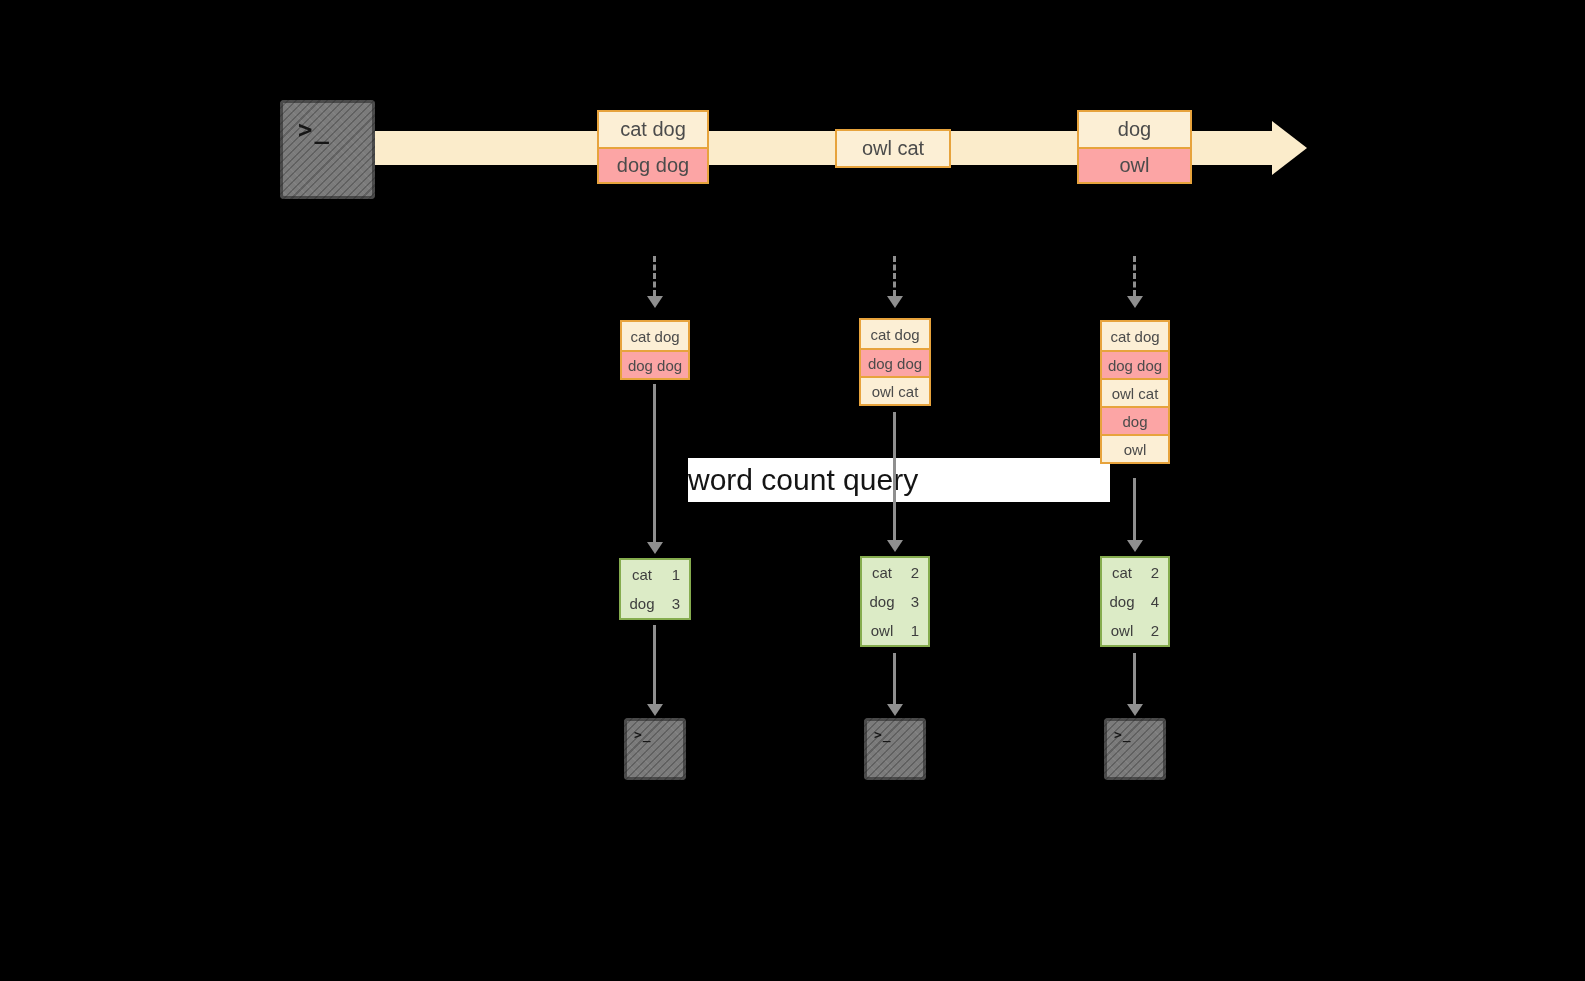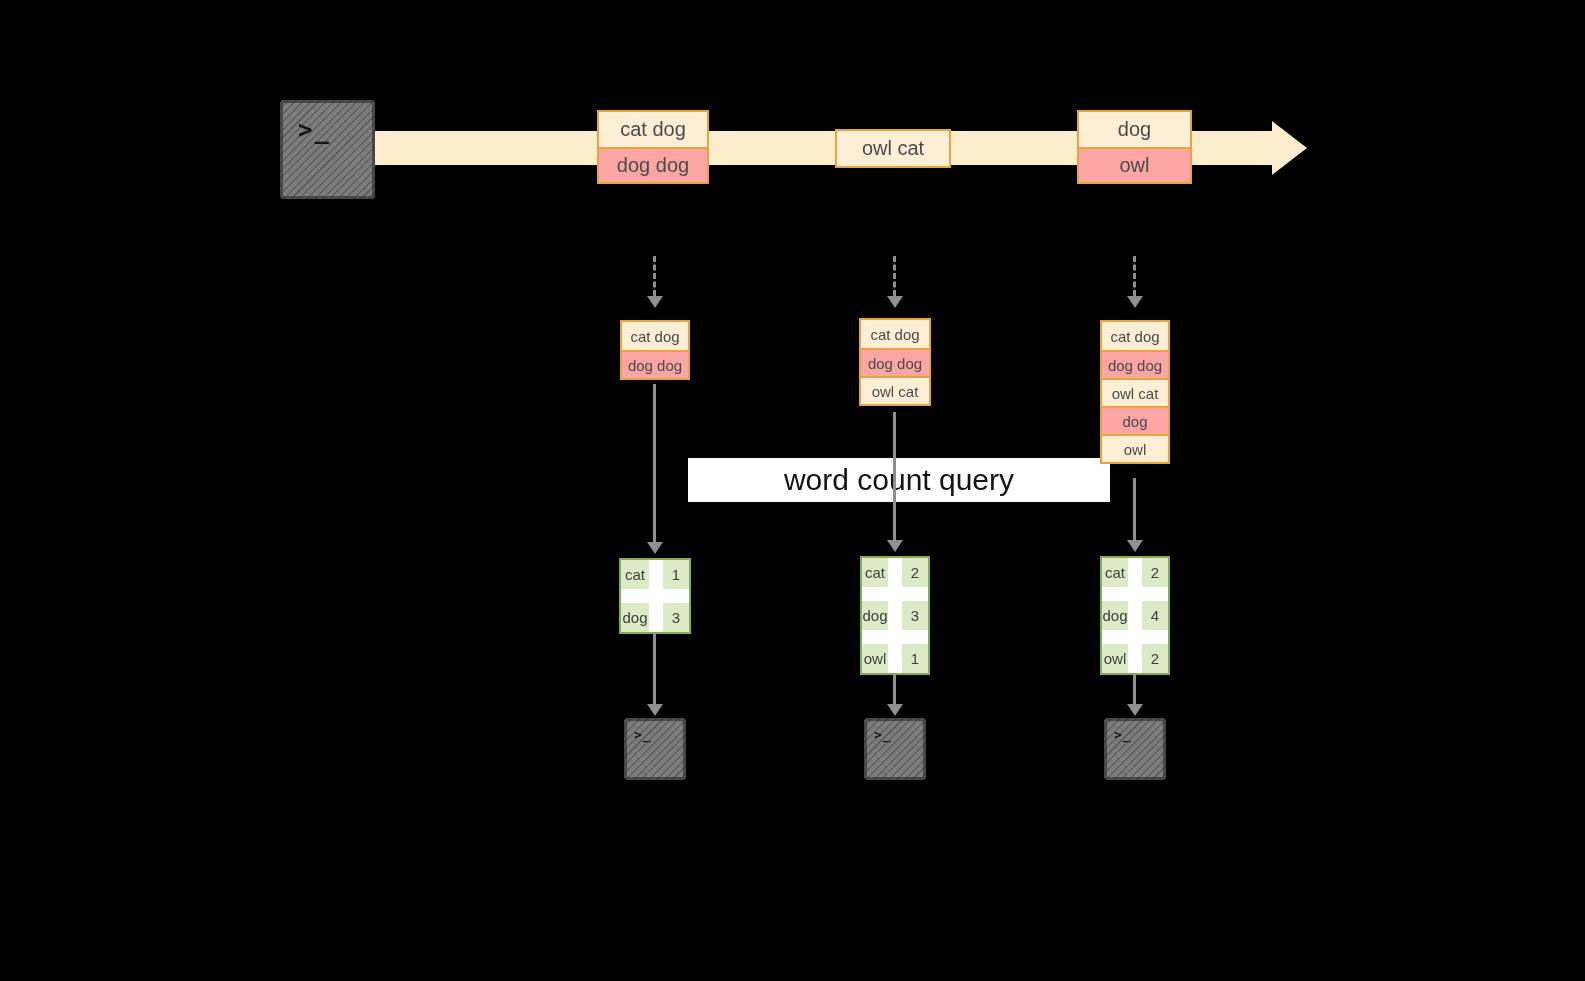--- a/index.html
+++ b/index.html
@@ -52,28 +52,28 @@
   .vdash { position:absolute; width:0; border-left:3px dashed #8f8f8f; z-index:2; }
   .vhead {
     position:absolute; width:0; height:0;
     border-left:8px solid transparent; border-right:8px solid transparent;
     border-top:12px solid #8f8f8f; z-index:2;
   }
 
   
   .banner {
     position:absolute; left:688px; top:458px; width:422px; height:44px;
-    background:#ffffff; display:flex; align-items:center; justify-content:center; z-index:1;
+    background:#ffffff; display:flex; align-items:center; z-index:1;
   }
   .banner span { font-size:30px; color:#141414; }
 
   
   .ctable {
     position:absolute; border:2.5px solid #85ac4e; background:#ffffff;
-    display:grid; grid-template-columns:1fr 26px; gap:14px; z-index:3;
+    display:grid; grid-template-columns:1fr 26px; gap:0; z-index:3;
   }
   .ccell {
     background:#dcebc6; height:29px; display:flex; align-items:center; justify-content:center;
     font-size:15px; color:#3e3e3e;
   }
 </style>
 </head>
 <body>
 
 <div class="canvas">

